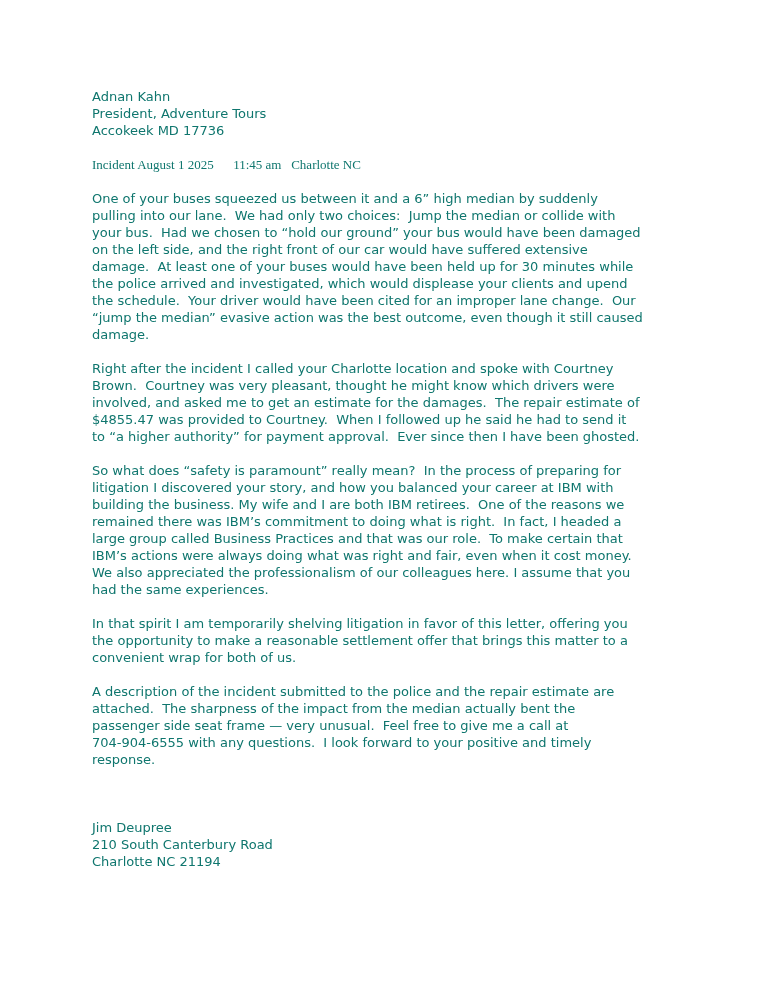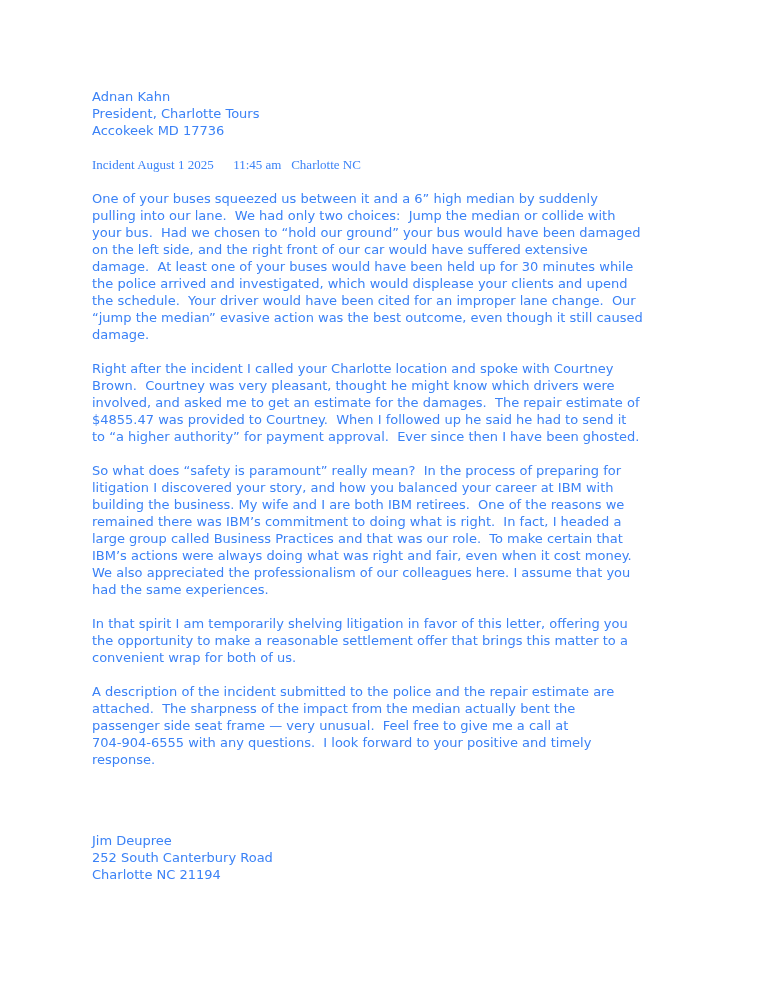--- a/index.html
+++ b/index.html
@@ -9,21 +9,21 @@
   }
   .page {
     position: relative;
     width: 773px;
     height: 1000px;
     background: #ffffff;
     overflow: hidden;
     font-family: "DejaVu Sans", "Liberation Sans", sans-serif;
     font-size: 13px;
     line-height: 17px;
-    color: #3b82f6;
+    color: #0f766e;
     -webkit-font-smoothing: antialiased;
   }
   .letter {
     position: absolute;
     top: 88px;
     left: 92px;
     width: 640px;
   }
   .addr-block div,
   .line {
@@ -32,32 +32,32 @@
   .subject-line {
     margin-top: 17px;
     white-space: pre-wrap;
     font-family: Liberation Serif, serif;
   }
   .para {
     margin: 17px 0 0 0;
     white-space: pre-wrap;
   }
   .sender-block {
-    margin-top: 64px;
+    margin-top: 51px;
   }
 </style>
 </head>
 <body>
 
 <div class="page">
   <div class="letter">
 
     <div class="addr-block">
       <div>Adnan Kahn</div>
-      <div>President, Charlotte Tours</div>
+      <div>President, Adventure Tours</div>
       <div>Accokeek MD 17736</div>
     </div>
 
     <div class="subject-line">Incident August 1 2025      11:45 am   Charlotte NC</div>
 
     <p class="para">One of your buses squeezed us between it and a 6” high median by suddenly
 pulling into our lane.  We had only two choices:  Jump the median or collide with
 your bus.  Had we chosen to “hold our ground” your bus would have been damaged
 on the left side, and the right front of our car would have suffered extensive
 damage.  At least one of your buses would have been held up for 30 minutes while
@@ -82,18 +82,18 @@
 the opportunity to make a reasonable settlement offer that brings this matter to a
 convenient wrap for both of us.</p>
     <p class="para">A description of the incident submitted to the police and the repair estimate are
 attached.  The sharpness of the impact from the median actually bent the
 passenger side seat frame — very unusual.  Feel free to give me a call at
 704-904-6555 with any questions.  I look forward to your positive and timely
 response.</p>
 
     <div class="addr-block sender-block">
       <div>Jim Deupree</div>
-      <div>252 South Canterbury Road</div>
+      <div>210 South Canterbury Road</div>
       <div>Charlotte NC 21194</div>
     </div>
 
   </div>
 </div>
 
 </body></html>

